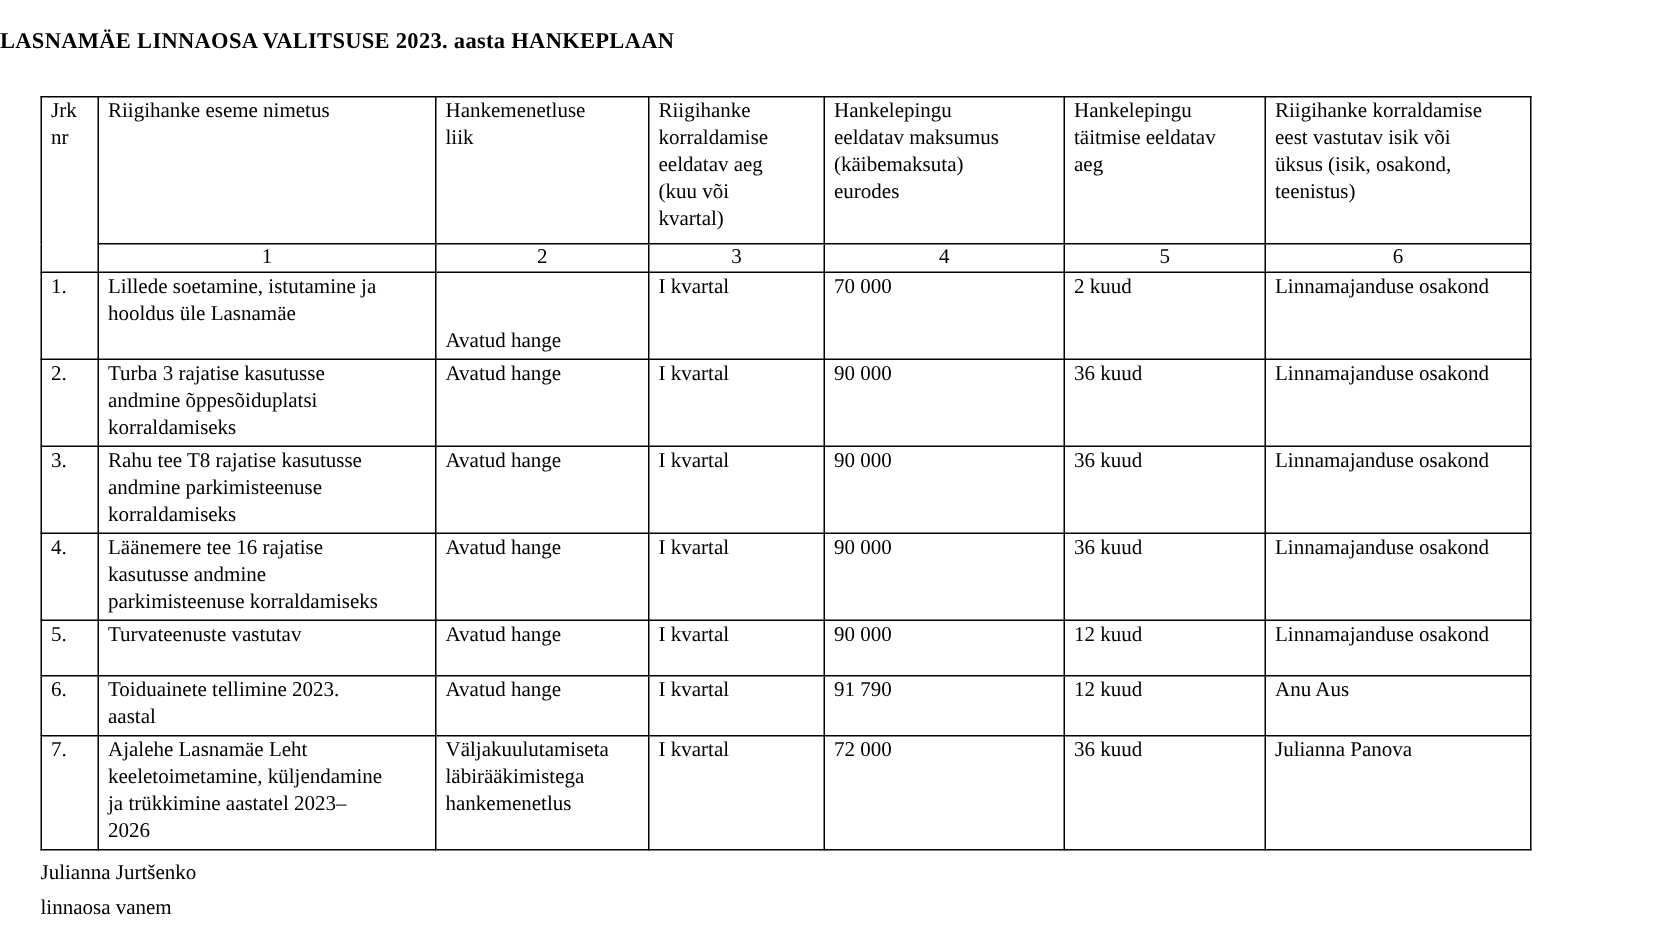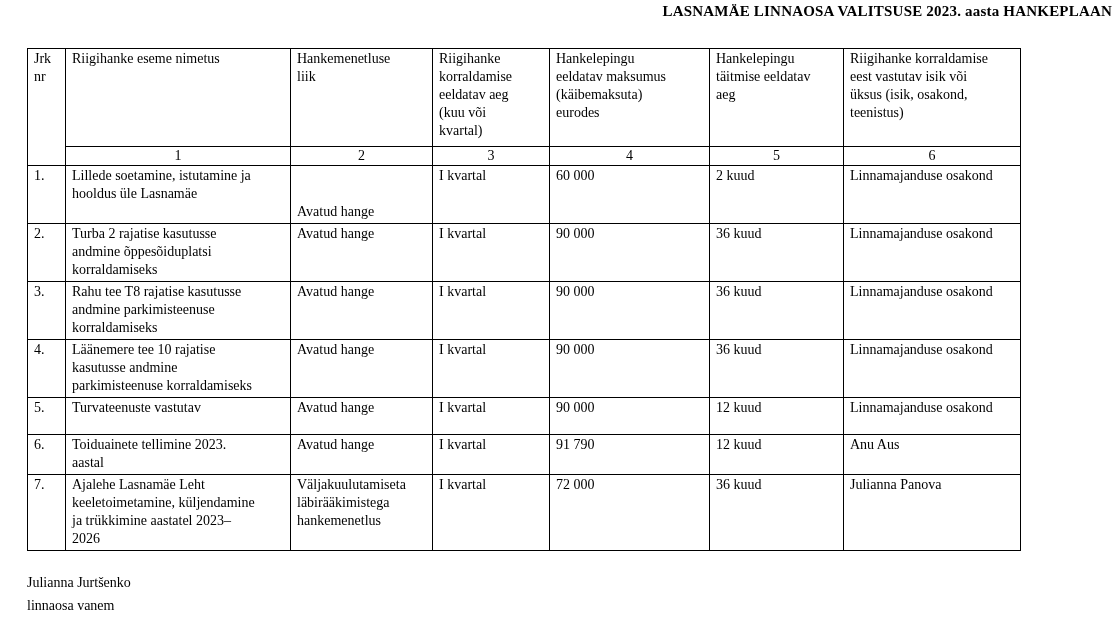--- a/index.html
+++ b/index.html
@@ -15,33 +15,33 @@
     font-family: "Liberation Serif", "DejaVu Serif", serif;
     color: #000000;
   }
   .page {
     position: absolute;
     inset: 0;
     background: #ffffff;
   }
   .title {
     position: absolute;
-    top: 3px;
+    top: 20px;
     left: 0;
     width: 100%;
-    text-align: right;
+    text-align: left;
     font-size: 15px;
     font-weight: bold;
     margin: 0;
     letter-spacing: 0.2px;
   }
   table.doc-table {
     position: absolute;
     left: 27px;
-    top: 48px;
+    top: 64px;
     border-collapse: collapse;
     table-layout: fixed;
     width: 993px;
   }
   table.doc-table td {
     border: 1px solid #000000;
     vertical-align: top;
     font-size: 14px;
     line-height: 18px;
     padding: 1px 6px 2px 6px;
@@ -116,28 +116,28 @@
       </tr>
 
       <tr class="data-row" style="height:54px">
         <td>1.</td>
         <td>Lillede soetamine, istutamine ja
 hooldus üle Lasnamäe</td>
         <td>
 
 Avatud hange</td>
         <td>I kvartal</td>
-        <td>60 000</td>
+        <td>70 000</td>
         <td>2 kuud</td>
         <td>Linnamajanduse osakond</td>
       </tr>
 
       <tr class="data-row" style="height:56px">
         <td>2.</td>
-        <td>Turba 2 rajatise kasutusse
+        <td>Turba 3 rajatise kasutusse
 andmine õppesõiduplatsi
 korraldamiseks</td>
         <td>Avatud hange</td>
         <td>I kvartal</td>
         <td>90 000</td>
         <td>36 kuud</td>
         <td>Linnamajanduse osakond</td>
       </tr>
 
       <tr class="data-row" style="height:55px">
@@ -147,21 +147,21 @@
 korraldamiseks</td>
         <td>Avatud hange</td>
         <td>I kvartal</td>
         <td>90 000</td>
         <td>36 kuud</td>
         <td>Linnamajanduse osakond</td>
       </tr>
 
       <tr class="data-row" style="height:56px">
         <td>4.</td>
-        <td>Läänemere tee 10 rajatise
+        <td>Läänemere tee 16 rajatise
 kasutusse andmine
 parkimisteenuse korraldamiseks</td>
         <td>Avatud hange</td>
         <td>I kvartal</td>
         <td>90 000</td>
         <td>36 kuud</td>
         <td>Linnamajanduse osakond</td>
       </tr>
 
       <tr class="data-row" style="height:37px">

